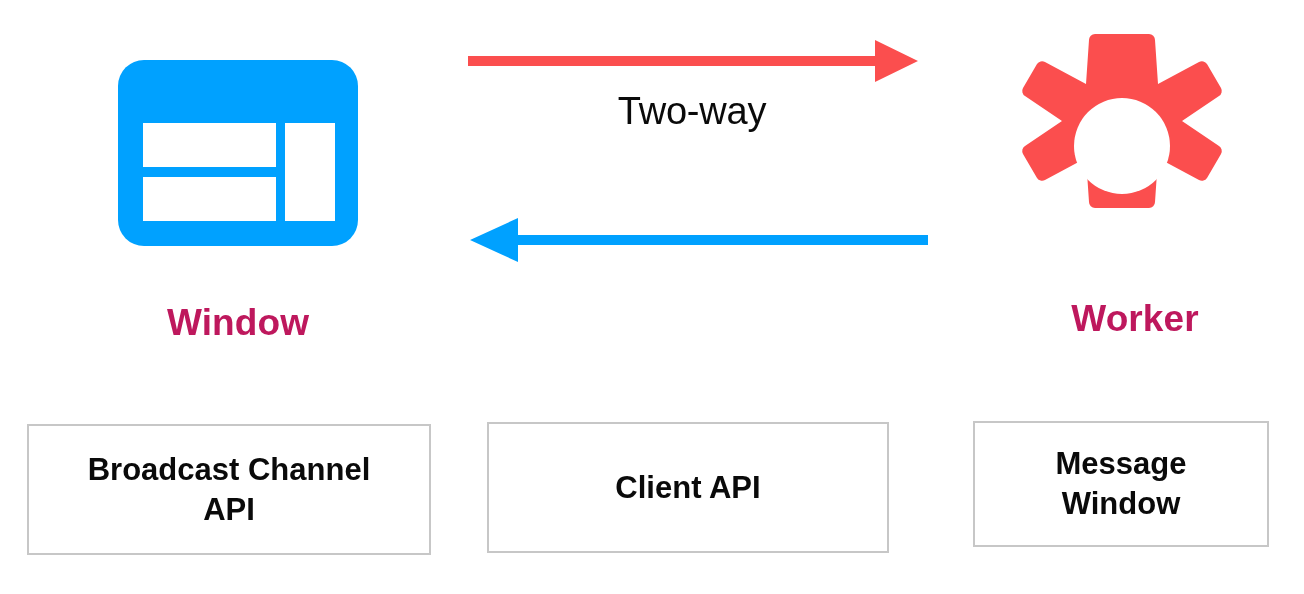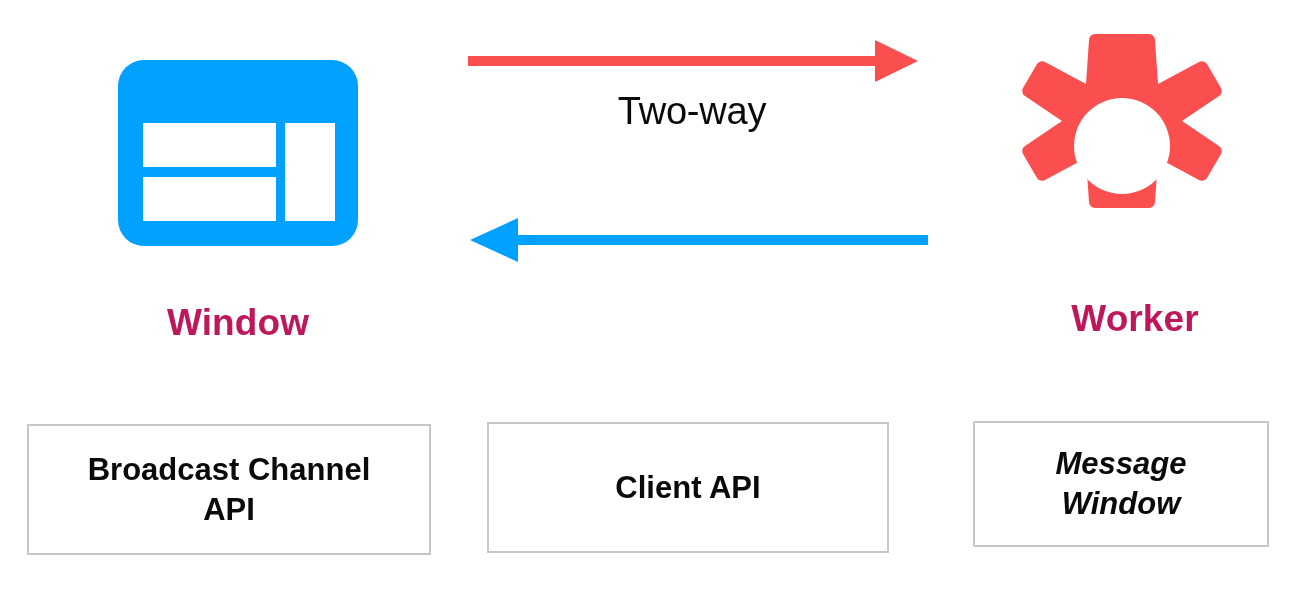--- a/index.html
+++ b/index.html
@@ -116,21 +116,21 @@
     line-height: 1.28;
     padding: 0 10px;
   }
   #api-box-broadcast {
     left: 27px;  top: 412px; width: 404px; height: 131px; margin-top: 12px;
   }
   #api-box-client {
     left: 487px; top: 422px; width: 402px; height: 131px;
   }
   #api-box-message {
-    left: 973px; top: 421px; width: 296px; height: 126px; font-style: italic;
+    left: 973px; top: 421px; width: 296px; height: 126px;
   }
 </style>
 </head>
 <body>
 
 <div class="stage">
 
   <div id="window-icon">
     <div class="frame"></div>
     <div class="pane pane-top-left"></div>

